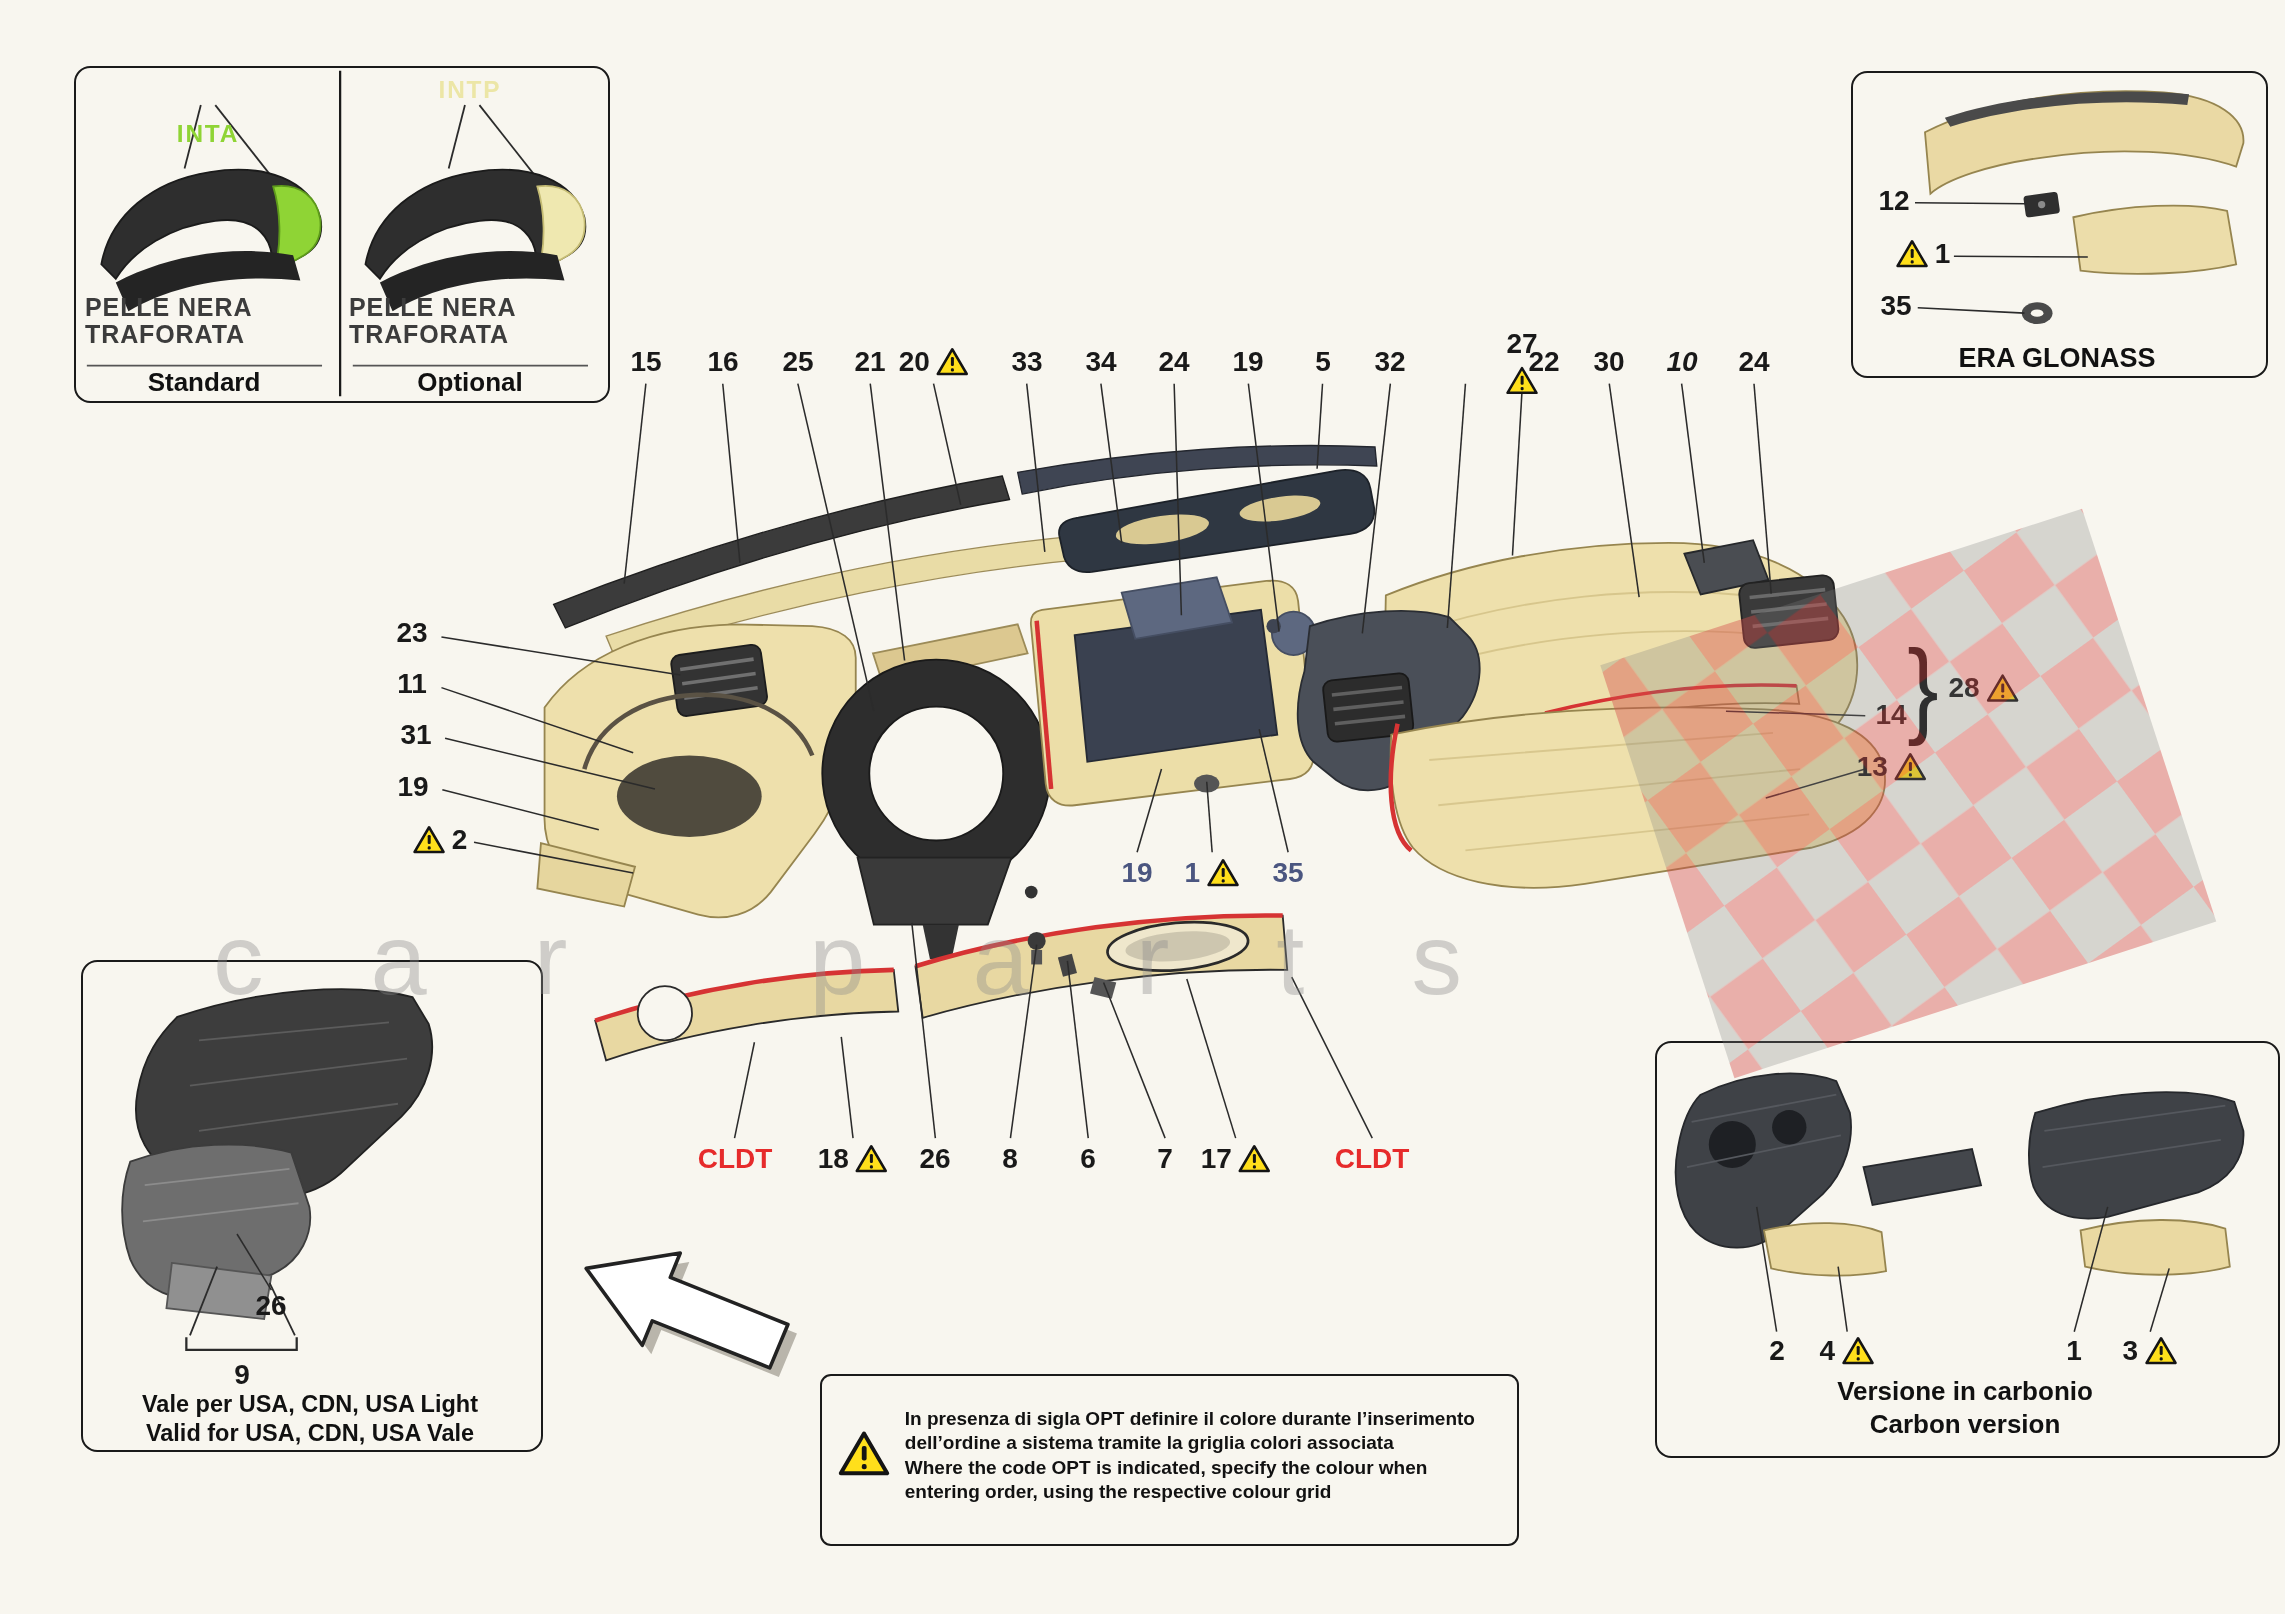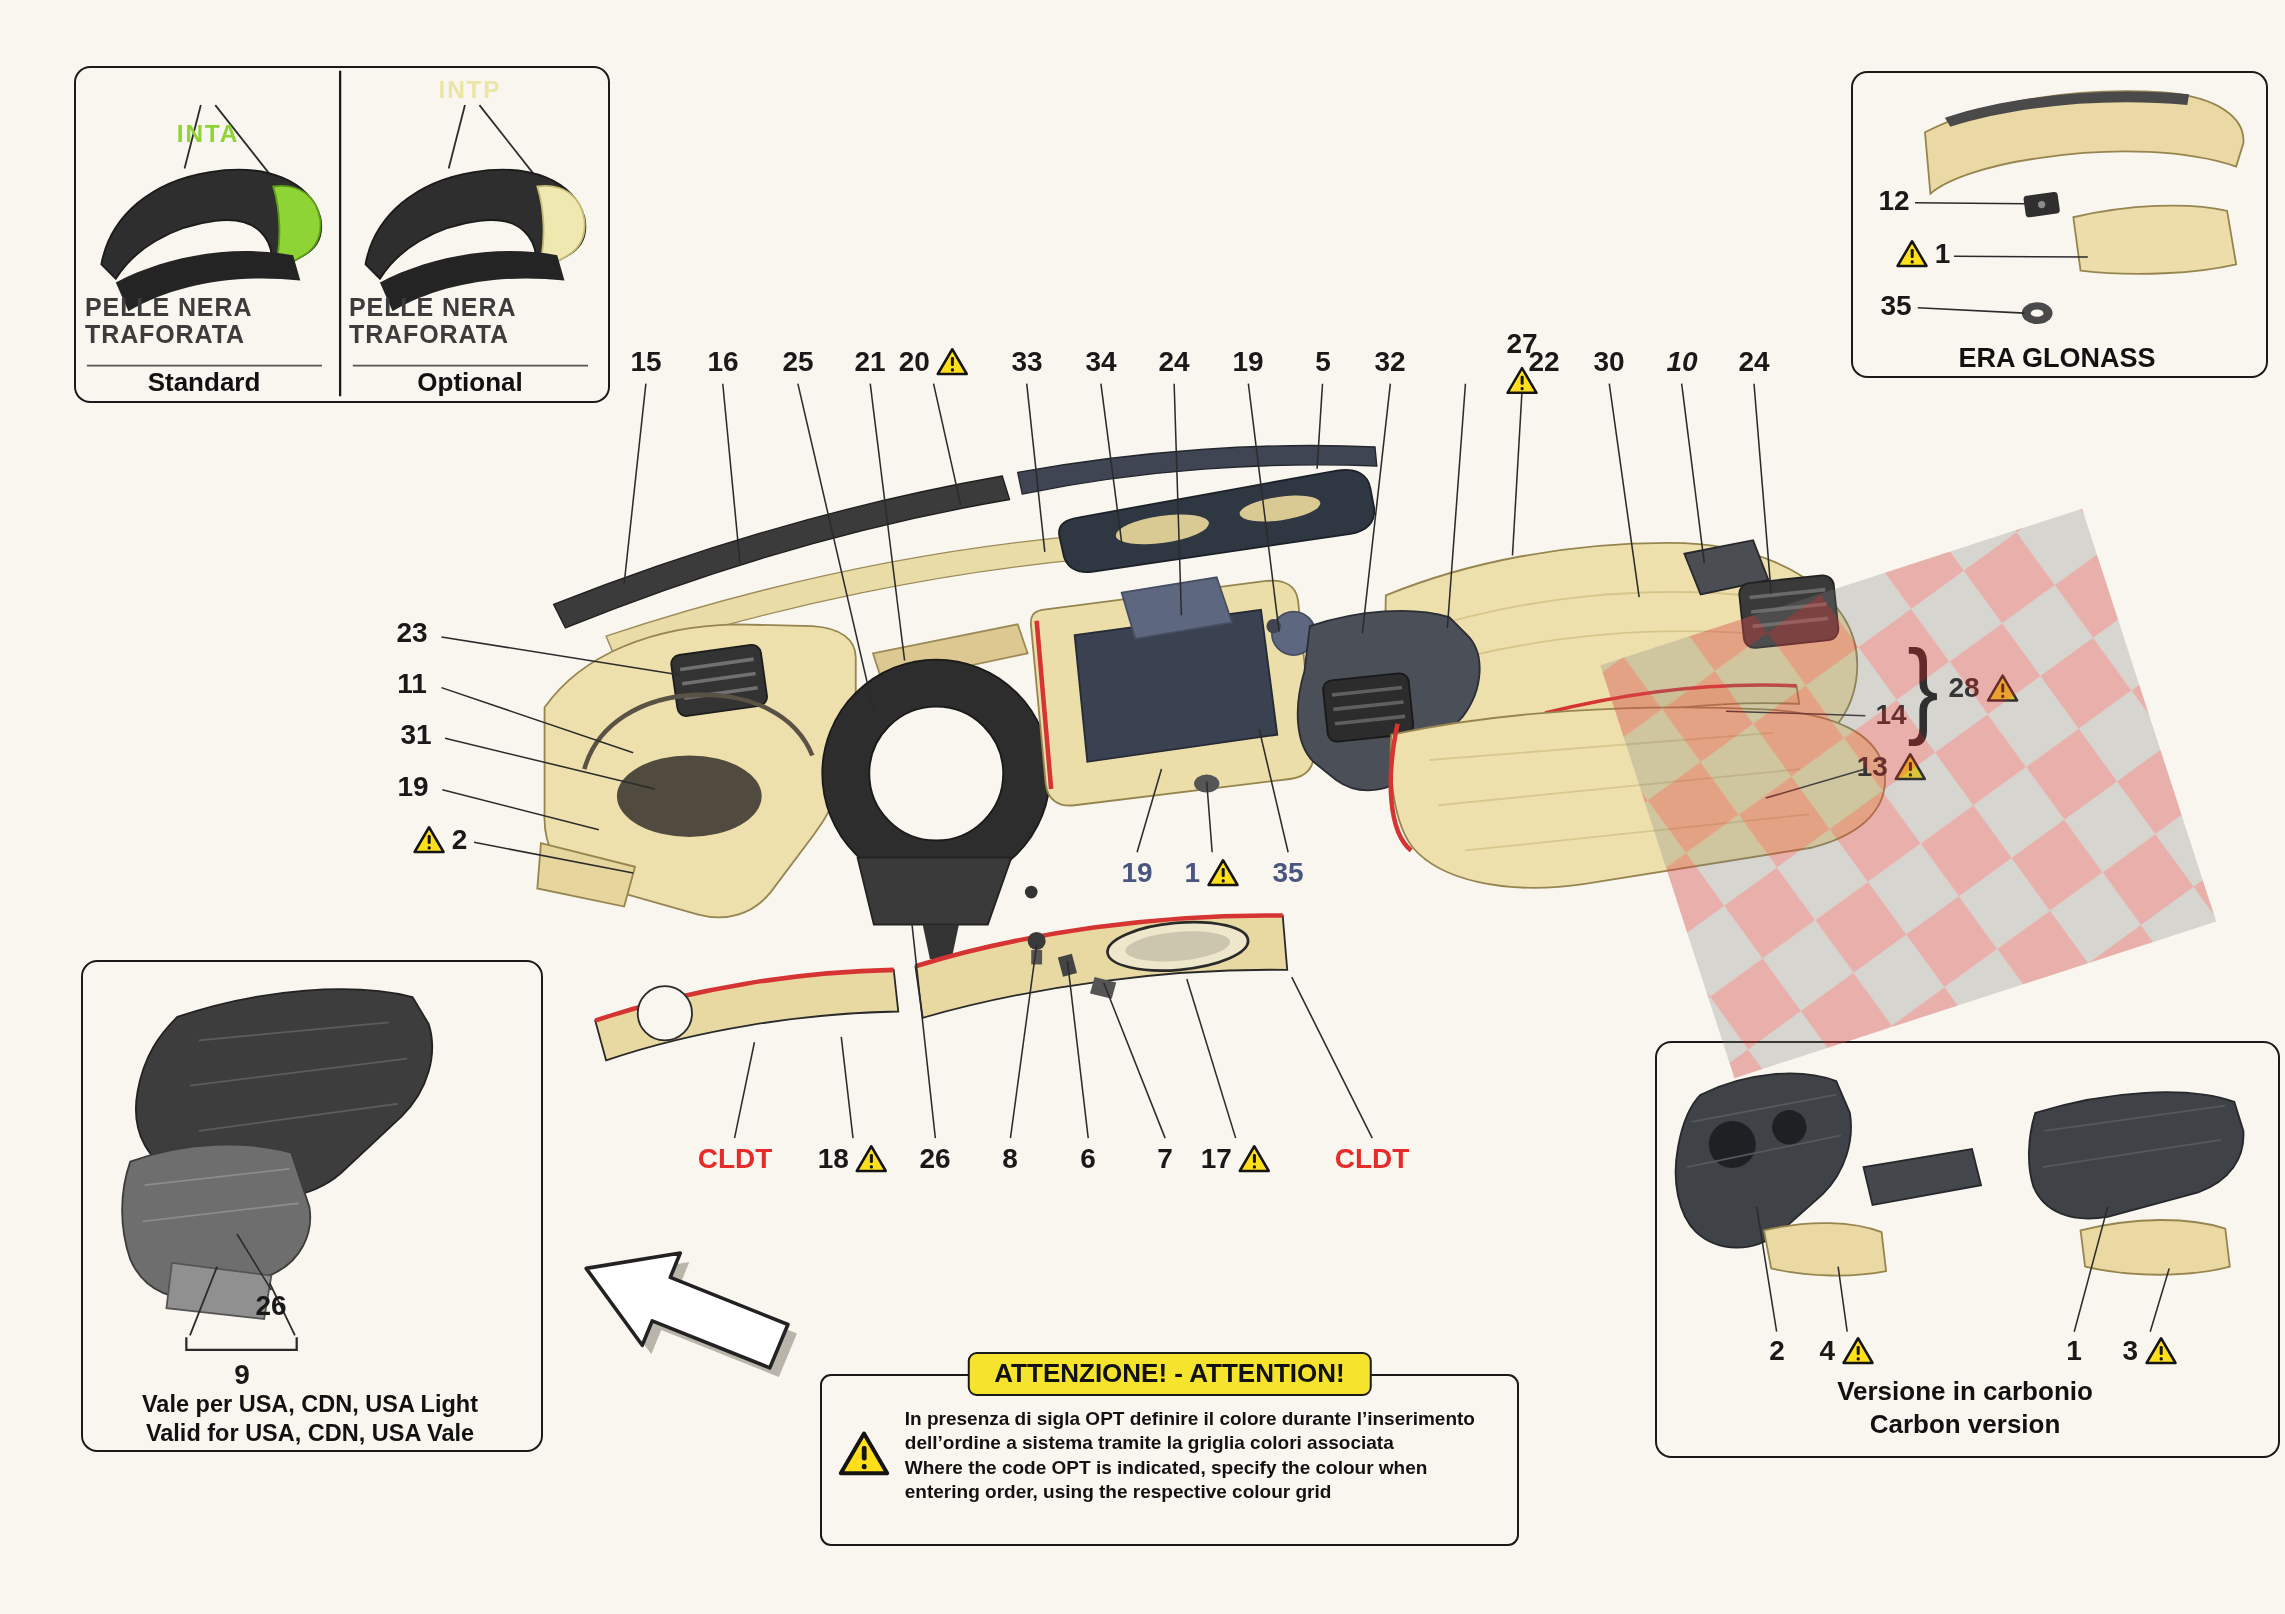--- a/index.html
+++ b/index.html
@@ -250,21 +250,20 @@
 
   <div class="box" style="left:81px;top:960px;width:458px;height:488px;"></div>
   <div class="label box-caption center" style="left:310px;top:1404px;">Vale per USA, CDN, USA Light</div>
   <div class="label box-caption center" style="left:310px;top:1433px;">Valid for USA, CDN, USA Vale</div>
 
   <div class="box" style="left:1655px;top:1041px;width:621px;height:413px;"></div>
   <div class="label carbon-caption center" style="left:1965px;top:1391px;">Versione in carbonio</div>
   <div class="label carbon-caption center" style="left:1965px;top:1424px;">Carbon version</div>
 
   <div class="box" id="attention">
-    <div id="attention-title">ATTENZIONE! - ATTENTION!</div>
     <div id="attention-body">
       <span class="warn-big">
         <svg viewBox="0 0 26 24">
           <path d="M13 1.8 L24.6 21.6 L1.4 21.6 Z" fill="#ffdf1b" stroke="#141414" stroke-width="2" stroke-linejoin="round"></path>
           <rect x="11.9" y="8" width="2.4" height="7.2" rx="1" fill="#141414"></rect>
           <rect x="11.9" y="17" width="2.4" height="2.6" rx="1" fill="#141414"></rect>
         </svg>
       </span>
       <div id="attention-text">
         <div>In presenza di sigla OPT definire il colore durante l’inserimento</div>
@@ -460,20 +459,21 @@
         <span class="num">3</span>
         <svg class="warn" viewBox="0 0 26 24">
           <path d="M13 1.8 L24.6 21.6 L1.4 21.6 Z" fill="#ffdf1b" stroke="#141414" stroke-width="2" stroke-linejoin="round"></path>
           <rect x="11.9" y="8" width="2.4" height="7.2" rx="1" fill="#141414"></rect>
           <rect x="11.9" y="17" width="2.4" height="2.6" rx="1" fill="#141414"></rect>
         </svg>
       </div>
     </div>
 
   <div id="watermark-layer">
+    <div class="wm-sub">car parts</div>
     <svg class="layer" width="2285" height="1615" viewBox="0 0 2526 1785">
       <defs>
         <pattern id="chk" width="144" height="144" patternUnits="userSpaceOnUse" patternTransform="rotate(-18 2100 880)">
           <rect width="72" height="72" fill="rgba(211,77,73,0.42)"></rect>
           <rect x="72" y="72" width="72" height="72" fill="rgba(211,77,73,0.42)"></rect>
           <rect x="72" width="72" height="72" fill="rgba(125,125,125,0.28)"></rect>
           <rect y="72" width="72" height="72" fill="rgba(125,125,125,0.28)"></rect>
         </pattern>
       </defs>
       <g transform="rotate(-18 2100 880)">

